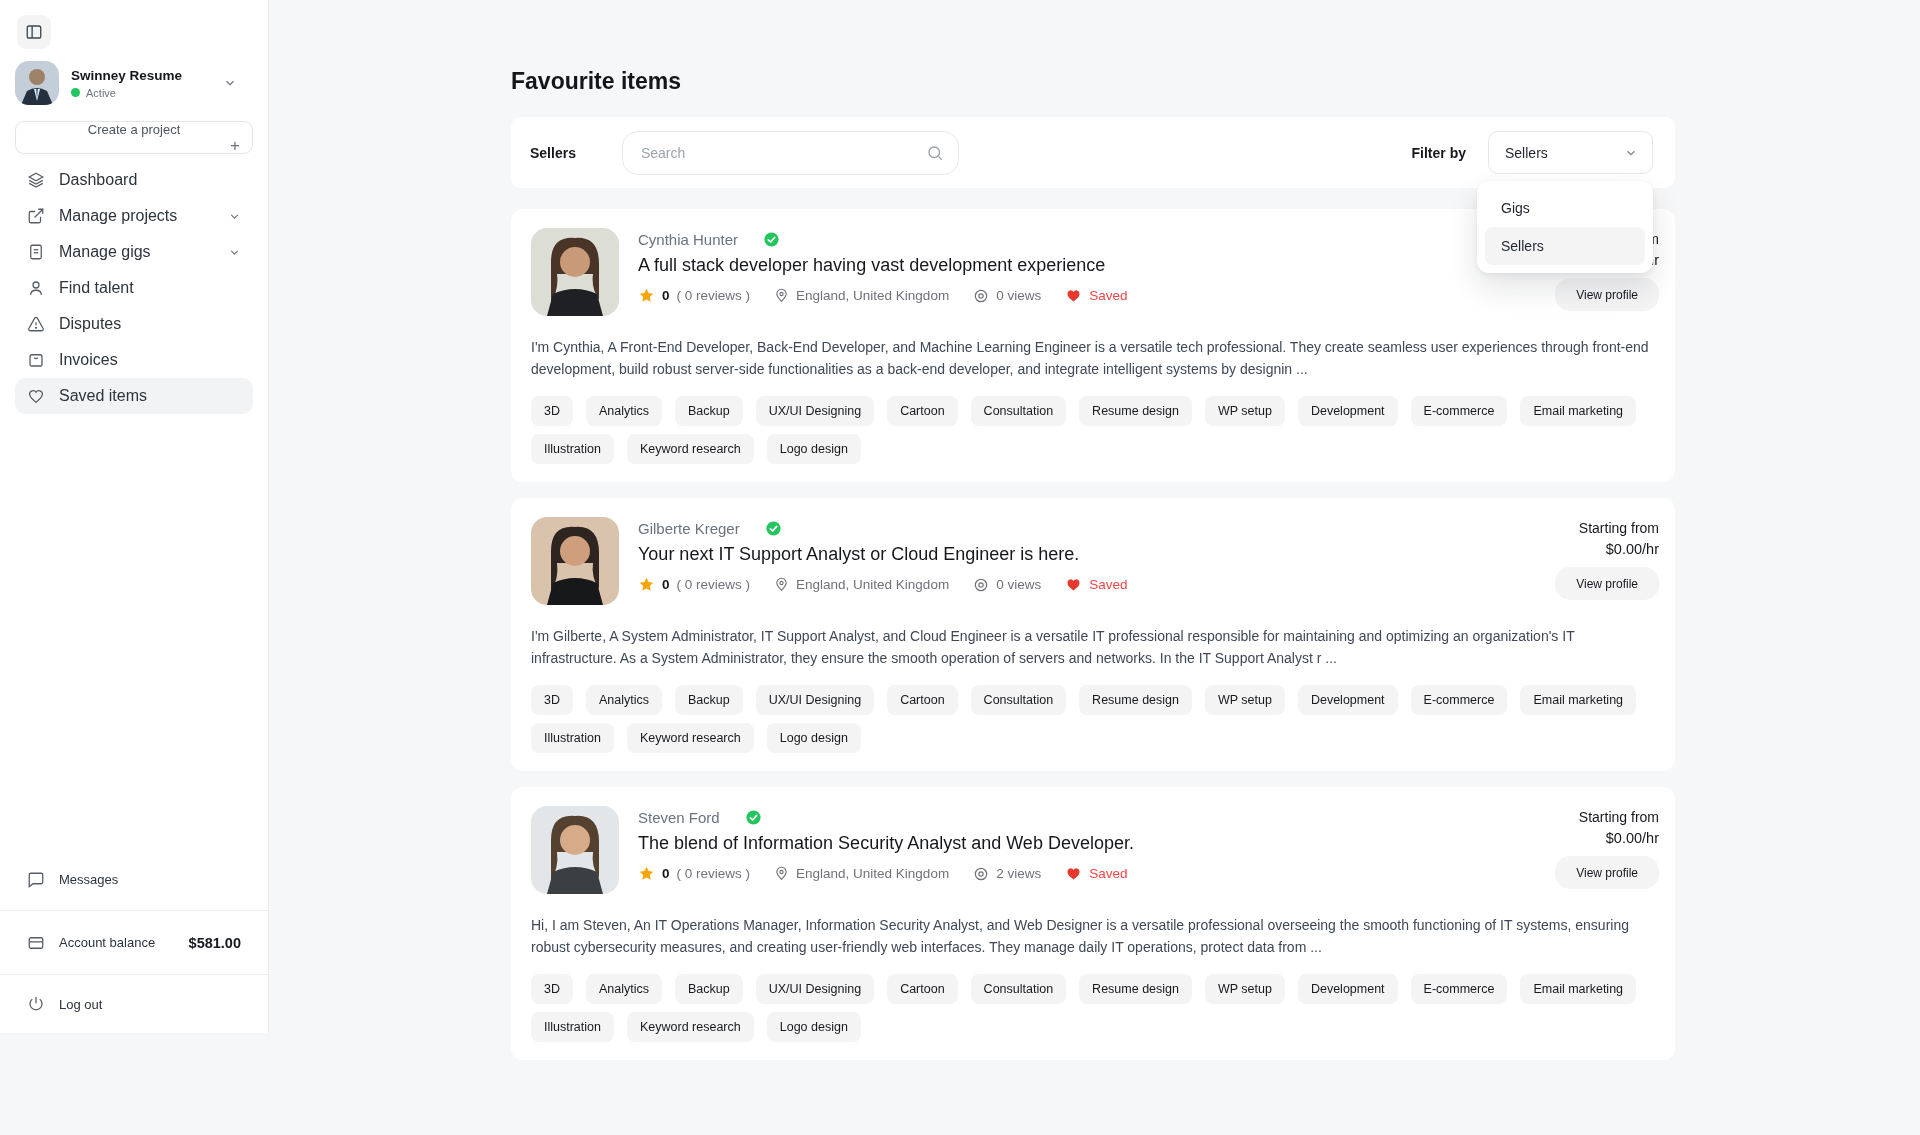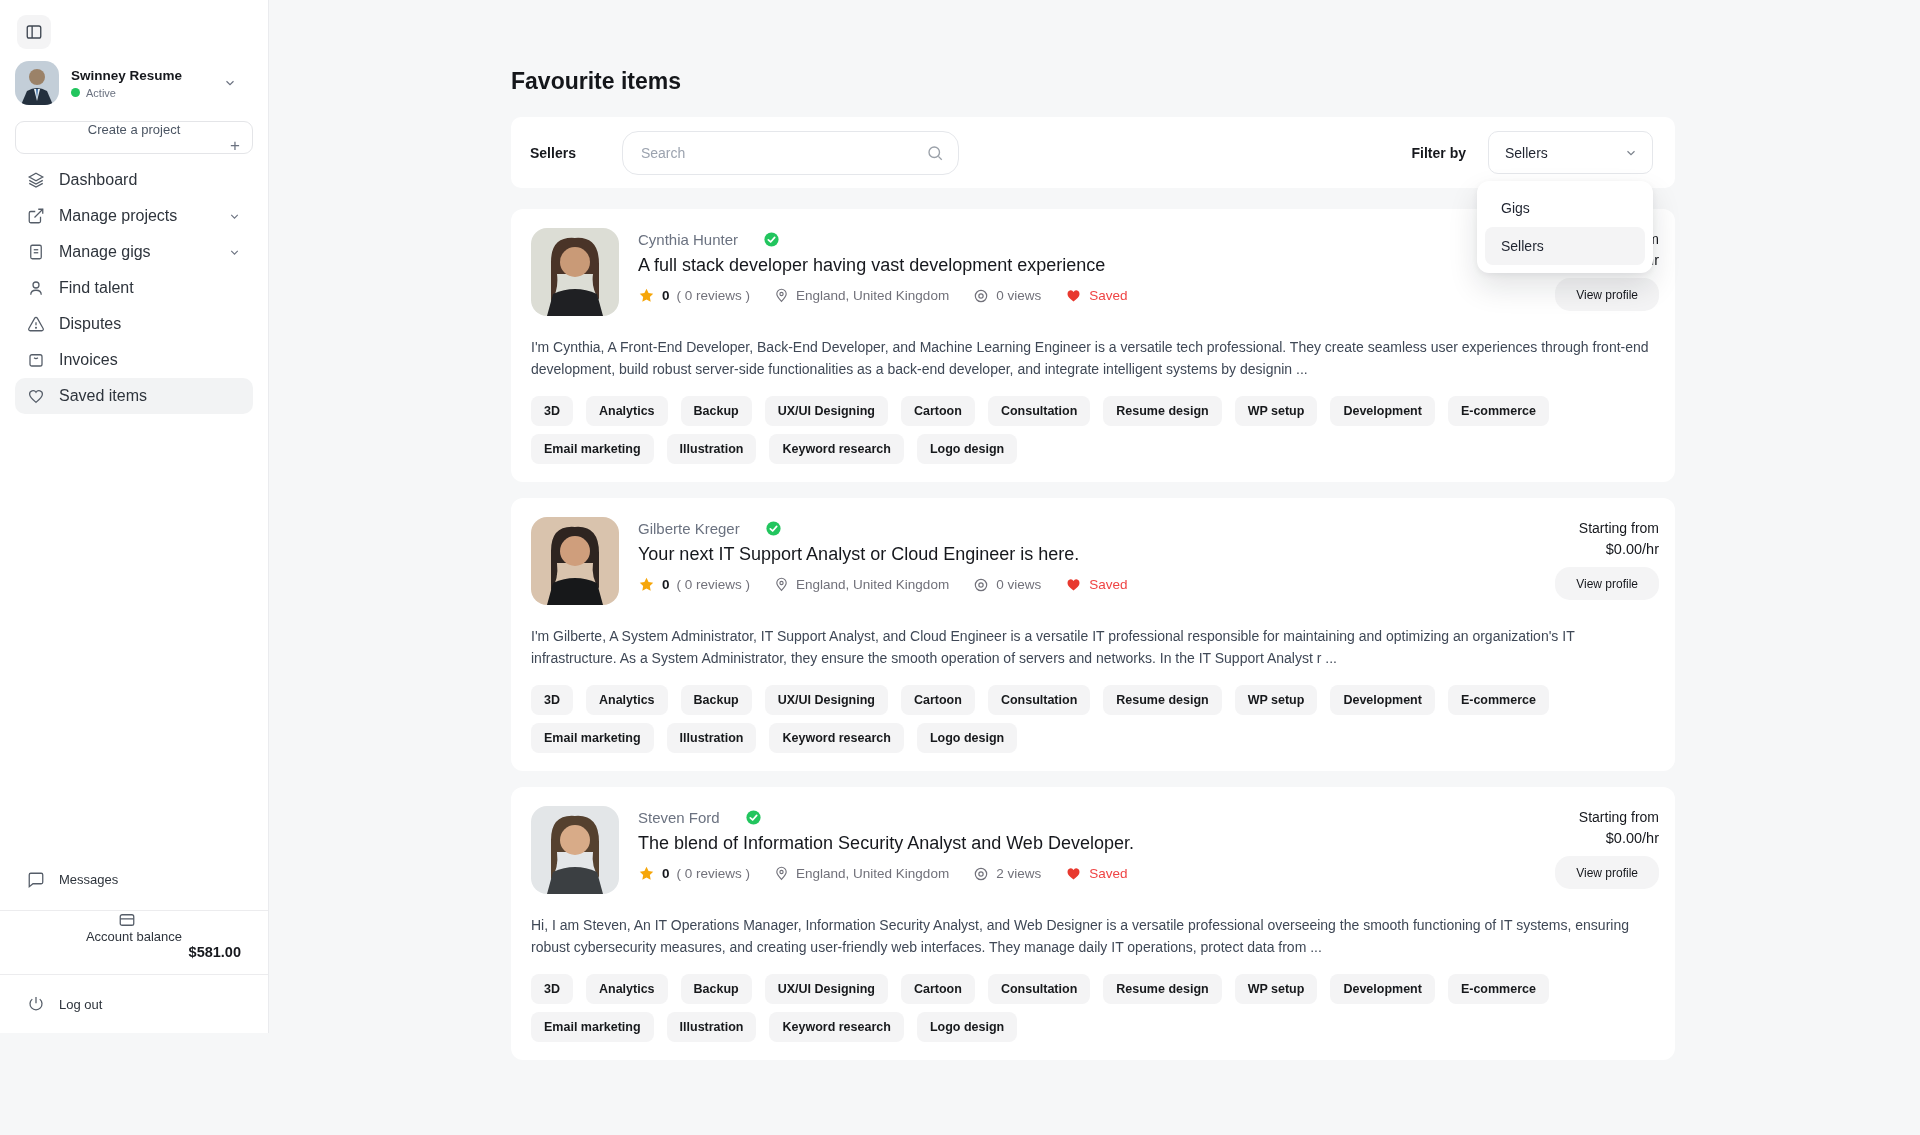--- a/index.html
+++ b/index.html
@@ -27,21 +27,21 @@
   .nav { position:absolute; left:15px; top:162px; width:238px; }
   .nav-item { height:36px; display:flex; align-items:center; padding:0 12px; border-radius:10px;
               color:#2e343c; font-size:16px; cursor:pointer; }
   .nav-item.active { background:#f2f3f4; }
   .nav-item .nicon { width:18px; height:18px; margin-right:14px; color:#555d68; flex:none; display:flex; }
   .nav-item .chev { margin-left:auto; color:#6b7280; display:flex; }
   .sfoot { position:absolute; left:0; bottom:0; width:100%; }
   .sfoot-row { display:flex; align-items:center; padding:0 27px; font-size:13px; color:#2e343c; cursor:pointer; }
   .sfoot-row .nicon { width:18px; height:18px; margin-right:14px; color:#555d68; display:flex; }
   .row-messages { height:61px; }
-  .row-balance { height:64px; border-top:1px solid #ececee; cursor:default;flex-direction:column; }
+  .row-balance { height:64px; border-top:1px solid #ececee; cursor:default; }
   .row-logout { height:59px; border-top:1px solid #ececee; }
   .balance-value { margin-left:auto; font-size:14.5px; font-weight:bold; color:#16181d; }
 
   
   .main { position:absolute; left:269px; top:0; width:1651px; height:1135px; }
   .content { position:absolute; left:242px; top:0; width:1164px; }
   .page-title { margin-top:66px; font-size:23px; font-weight:bold; color:#14161a; line-height:30px; }
 
   .toolbar { margin-top:21px; height:71px; background:#fff; border-radius:10px; display:flex;
              align-items:center; padding:0 22px 0 19px; }
@@ -74,21 +74,21 @@
   .meta-row { display:flex; align-items:center; margin-top:11px; font-size:13.5px; color:#71717a; }
   .meta-group { display:flex; align-items:center; gap:7px; margin-right:24px; }
   .rating-num { color:#16181d; font-weight:bold; }
   .saved-text { color:#ef4444; }
   .card-side { flex:none; min-width:150px; display:flex; flex-direction:column; align-items:flex-end; padding-top:1px; }
   .price-from { font-size:14px; color:#16181d; line-height:20px; }
   .price-value { font-size:14.5px; font-weight:500; color:#16181d; line-height:22px; }
   .view-profile { margin-top:7px; height:33px; padding:0 21px; background:#f4f4f5; border:none; border-radius:15px;
                   font-size:12px; color:#16181d; cursor:pointer; font-family:inherit; }
   .card-desc { margin-top:20px; font-size:14px; line-height:22px; color:#3f4856; max-width:1128px; }
-  .tags { margin-top:16px; display:flex; flex-wrap:wrap; gap:8px 13px;font-weight:bold; }
+  .tags { margin-top:16px; display:flex; flex-wrap:wrap; gap:8px 13px; }
   .tag { background:#f4f4f5; color:#17191c; font-size:12.5px; padding:8px 13px; border-radius:8px; white-space:nowrap; }
 
   svg { display:block; }
 </style>
 </head>
 <body>
 
 <aside class="sidebar">
   <button class="toggle-btn">
     <span>

